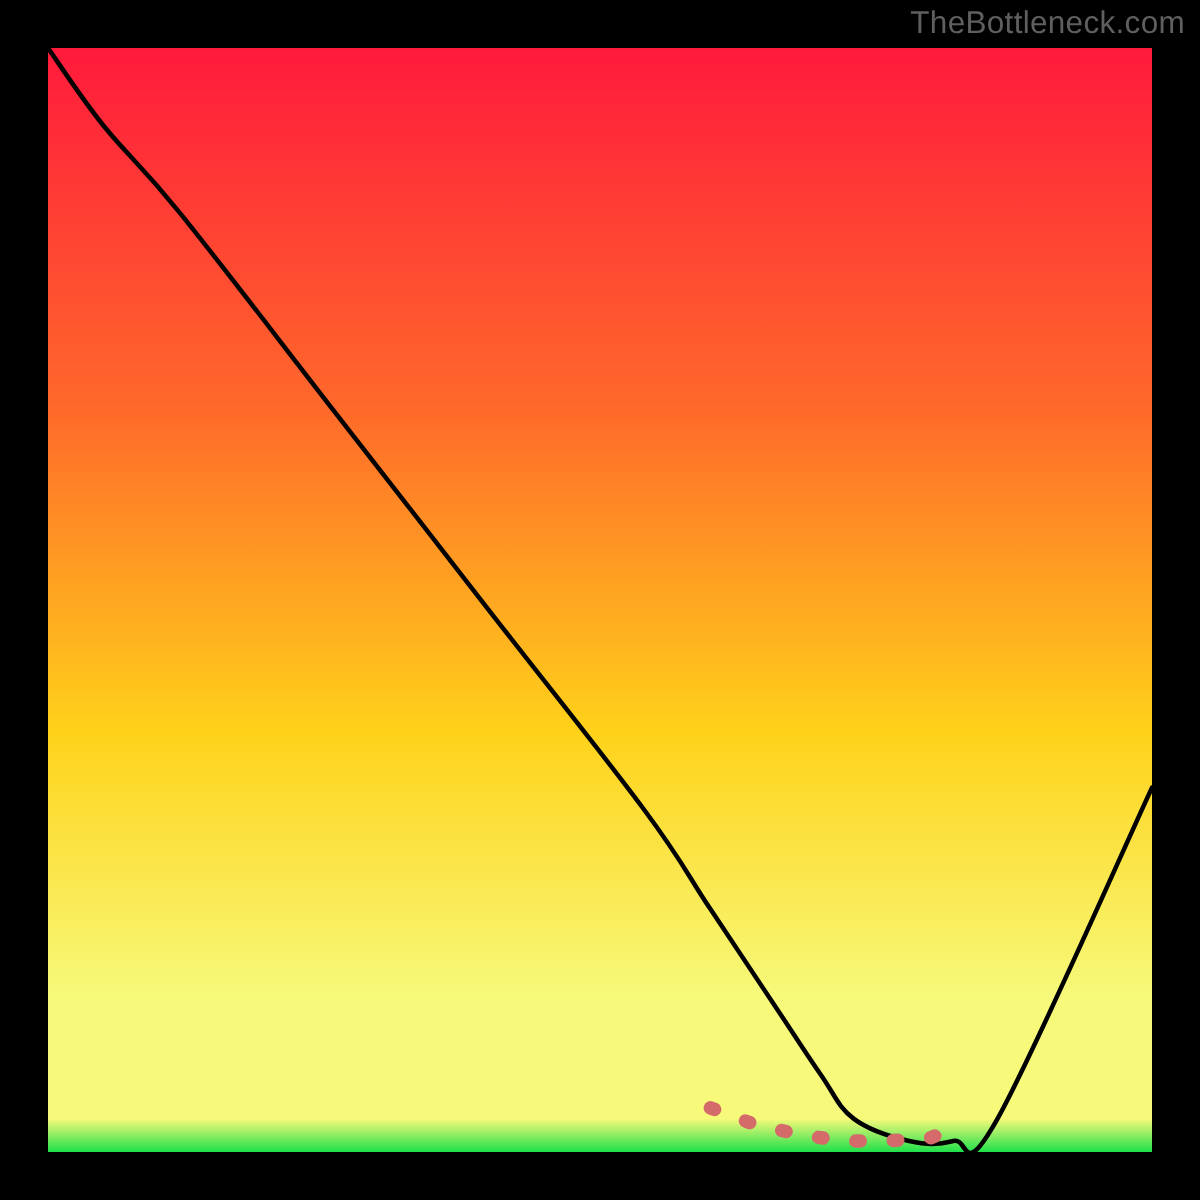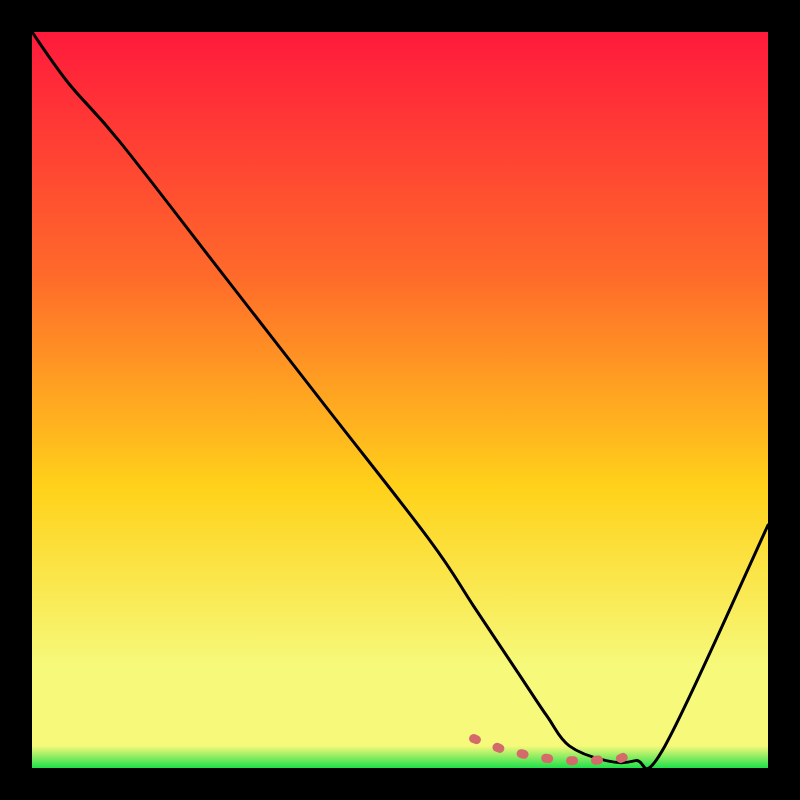--- a/index.html
+++ b/index.html
@@ -39,20 +39,21 @@
     display: block;
     width: 736px;
     height: 736px;
   }
 </style>
 </head>
 <body>
 
 <div class="frame">
 
+  <div class="watermark">TheBottleneck.com</div>
 
   <div class="plot-area">
     <svg id="chart-svg" viewBox="0 0 736 736" preserveAspectRatio="none">
       <defs>
         <linearGradient id="bg-grad" x1="0" y1="0" x2="0" y2="1">
           <stop id="g0" offset="0%" stop-color="#ff1a3c"></stop>
           <stop id="g1" offset="33%" stop-color="#ff6a2a"></stop>
           <stop id="g2" offset="62%" stop-color="#ffd21a"></stop>
           <stop id="g3" offset="86%" stop-color="#f6f97a"></stop>
           <stop id="g4" offset="97%" stop-color="#f6f97a"></stop>

